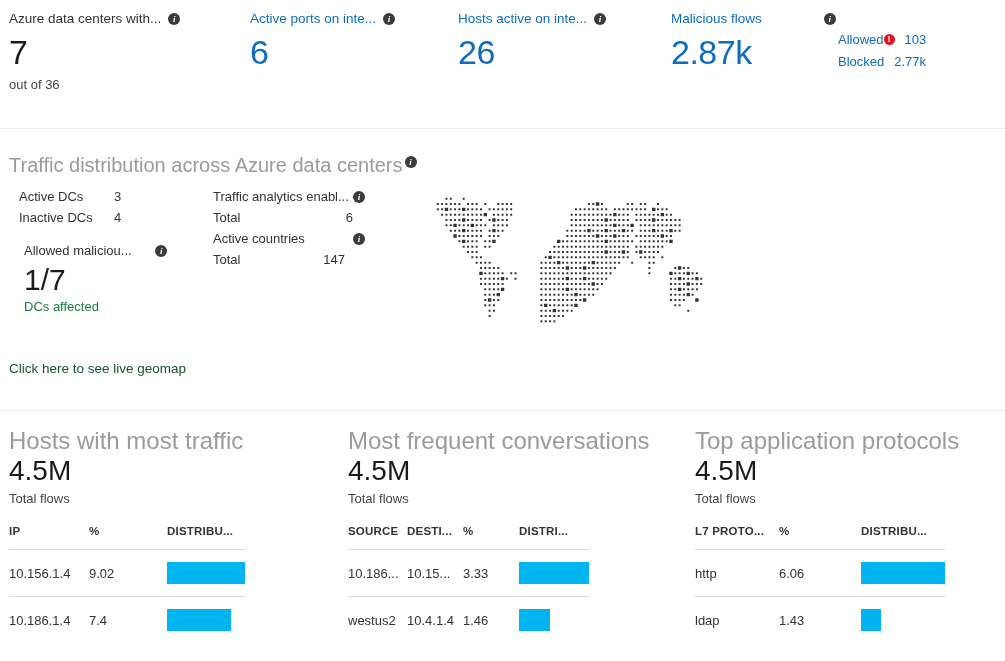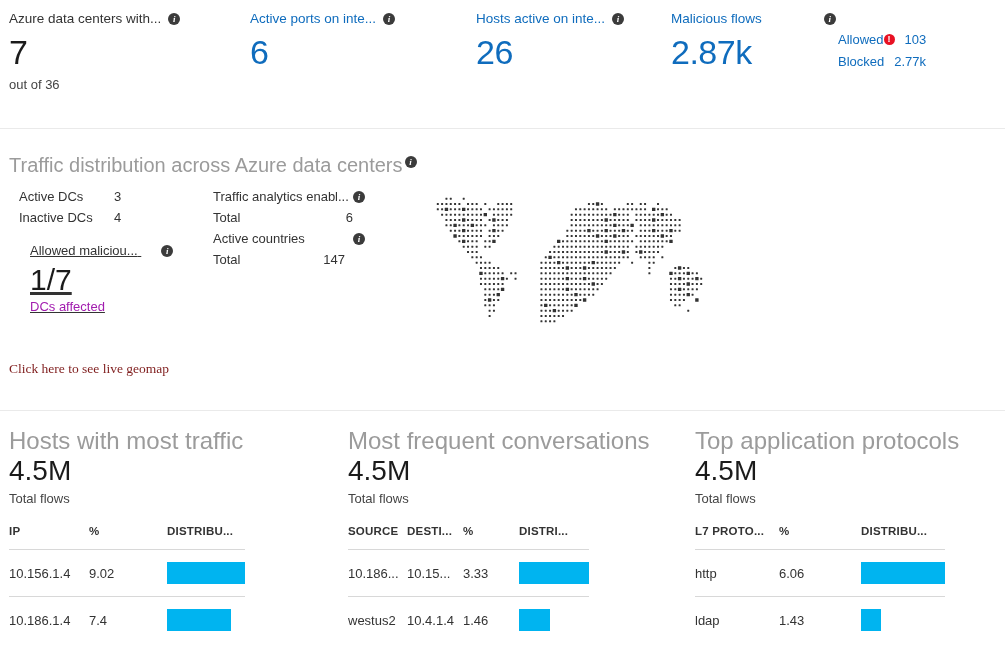--- a/index.html
+++ b/index.html
@@ -113,30 +113,29 @@
   }
   .statline .k { display: inline-block; }
   .statline .v { display: inline-block; text-align: left; }
 
   .big-frac {
     font-size: 30px;
     line-height: 38px;
     font-weight: 300;
     color: #1b1b1b;
   }
-  .small-cap { font-size: 13px; color: #a21caf; }
+  .small-cap { font-size: 13px; color: #15803d; }
 
   .geomap-link {
     position: absolute;
     left: 9px; top: 361px;
     font-size: 13.5px;
-    color: #7f1d1d;
+    color: #14532d;
     cursor: pointer;
     text-decoration: none;
-    font-family: Liberation Serif, serif;
   }
 
   
   .worldmap { position: absolute; left: 427px; top: 196px; width: 285px; height: 128px; }
 
   
   .panel { position: absolute; top: 428px; }
   .panel-title {
     font-size: 24px;
     font-weight: 300;
@@ -194,21 +193,21 @@
   <div class="kpi-strip" id="kpi-strip">
       <div class="kpi" style="left: 9px;">
         <div class="kpi-title"><span>Azure data centers with...</span><span class="info-icon">i</span></div>
         <div class="kpi-value">7</div>
         <div class="kpi-sub">out of 36</div>
       </div>
       <div class="kpi" style="left: 250px;">
         <div class="kpi-title link"><span>Active ports on inte...</span><span class="info-icon">i</span></div>
         <div class="kpi-value blue">6</div>
       </div>
-      <div class="kpi" style="left: 458px; margin-left: 18px;">
+      <div class="kpi" style="left: 458px;">
         <div class="kpi-title link"><span>Hosts active on inte...</span><span class="info-icon">i</span></div>
         <div class="kpi-value blue">26</div>
       </div>
       <div class="kpi" style="left: 671px;">
         <div class="kpi-title link"><span>Malicious flows</span><span class="info-icon" style="margin-left: 62px;">i</span></div>
         <div class="kpi-value blue">2.87k</div>
       </div>
     </div>
 
   <div class="flow-legend">
@@ -226,21 +225,21 @@
     <div class="section-title">
       <span>Traffic distribution across Azure data centers</span><span class="info-icon">i</span>
     </div>
   </div>
 
   <div style="position:absolute; left:19px; top:186px;" id="left-stats">
       <div class="statline"><span class="k" style="width: 95px;">Active DCs</span><span class="v">3</span></div>
       <div class="statline"><span class="k" style="width: 95px;">Inactive DCs</span><span class="v">4</span></div>
     </div>
 
-  <div style="position:absolute; left:30px; top:240px;text-decoration:underline;">
+  <div style="position:absolute; left:24px; top:240px;">
     <div class="statline">
       <span>Allowed maliciou...</span>
       <span class="info-icon" style="margin-left:20px;">i</span>
     </div>
     <div class="big-frac">1/7</div>
     <div class="small-cap">DCs affected</div>
   </div>
 
   <div style="position:absolute; left:213px; top:186px;" id="right-stats">
       <div class="statline"><span class="k" style="width: 140px;">Traffic analytics enabl...</span><span class="info-icon">i</span></div>

